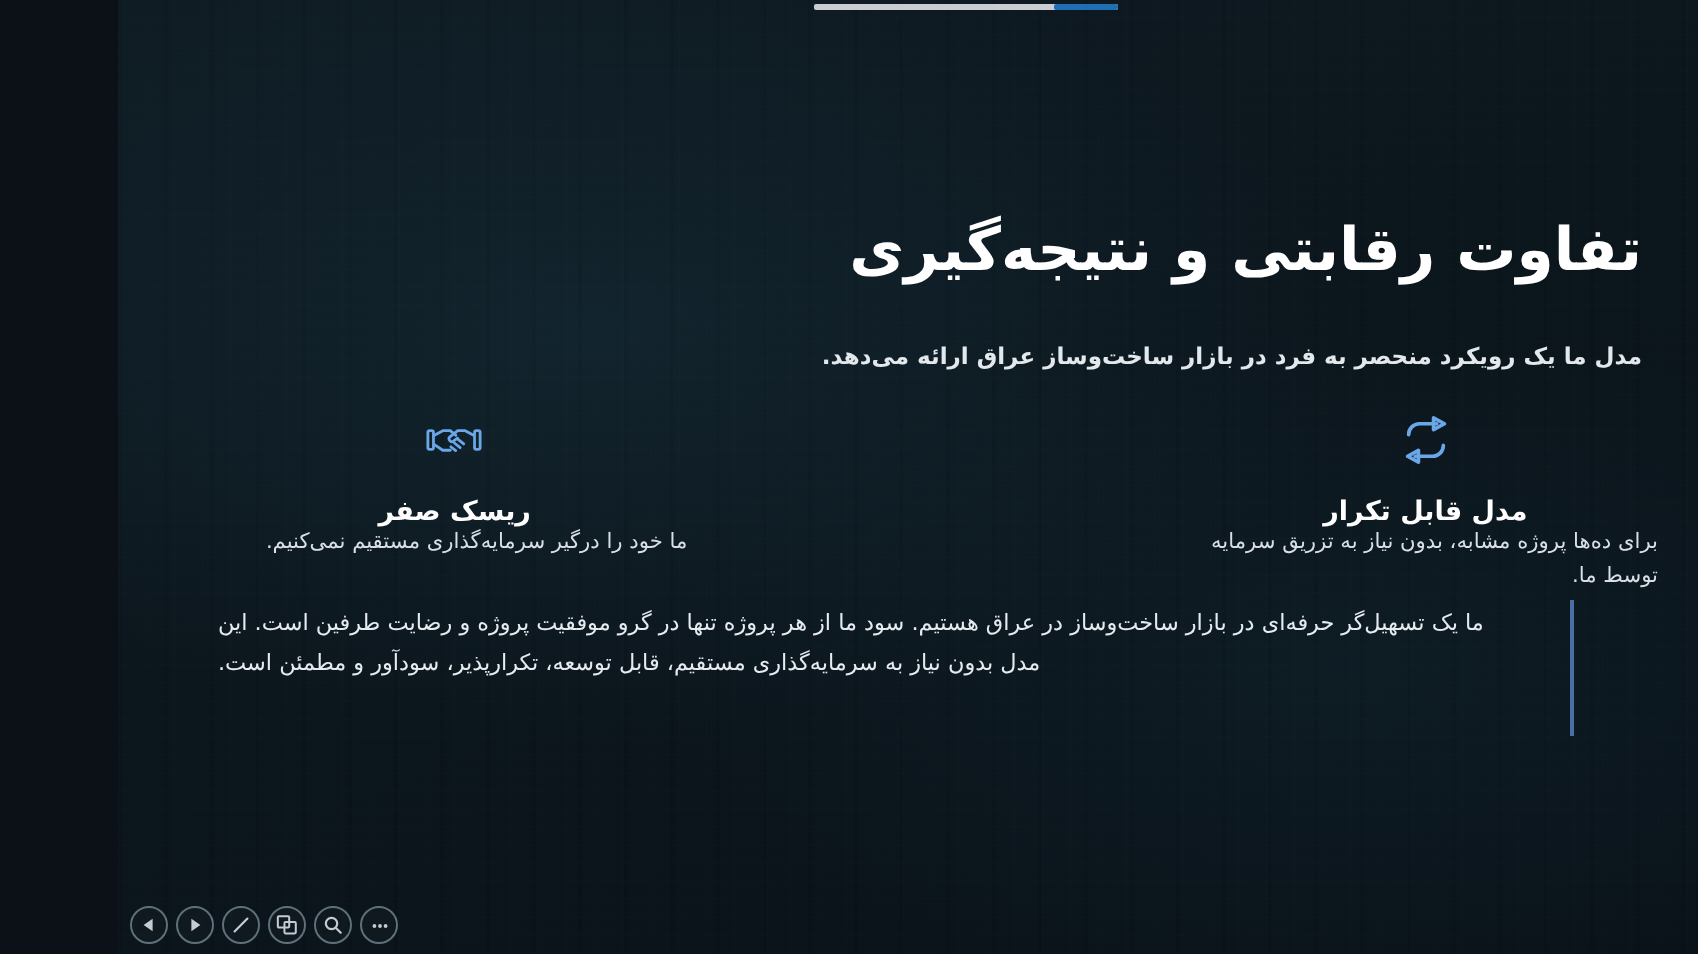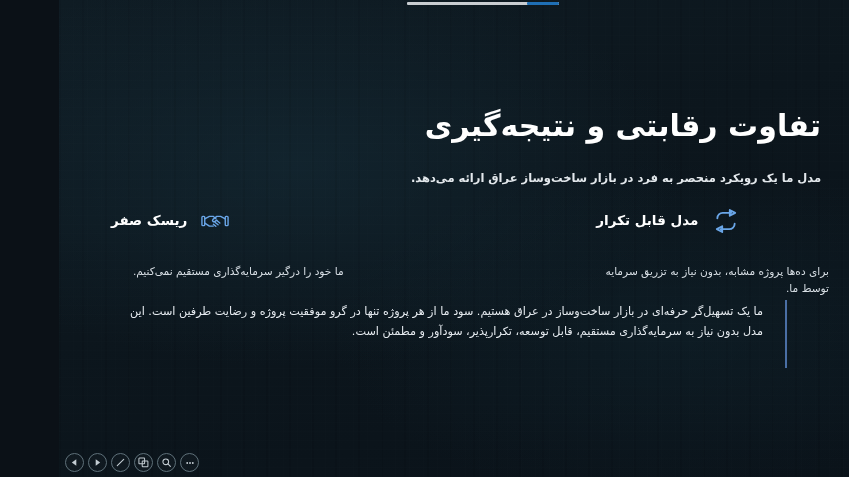--- a/index.html
+++ b/index.html
@@ -103,23 +103,23 @@
     gap: 10px;
   }
 
   .feature-col {
     width: 252px;
     text-align: right;
   }
 
   .feature-head {
     display: flex;
-    flex-direction: row;
+    flex-direction: column;
     align-items: center;
-    justify-content: flex-end;
+    justify-content: flex-start;
     gap: 14px;
     height: 30px;
   }
 
   .feature-icon {
     flex: 0 0 auto;
     width: 28px;
     height: 28px;
     display: flex;
     align-items: center;
@@ -165,21 +165,21 @@
     margin-left: 0;
     margin-right: 0;
     order: 2;
   }
 
   #callout-text {
     flex: 1 1 auto;
     color: #e6ebf0;
     font-size: 11.2px;
     line-height: 1.78;
-    text-align: right;
+    text-align: left;
     padding-right: 22px;
     padding-top: 2px;
     order: 1;
   }
 
   
   #toolbar {
     position: absolute;
     left: 6px;
     bottom: 5px;

